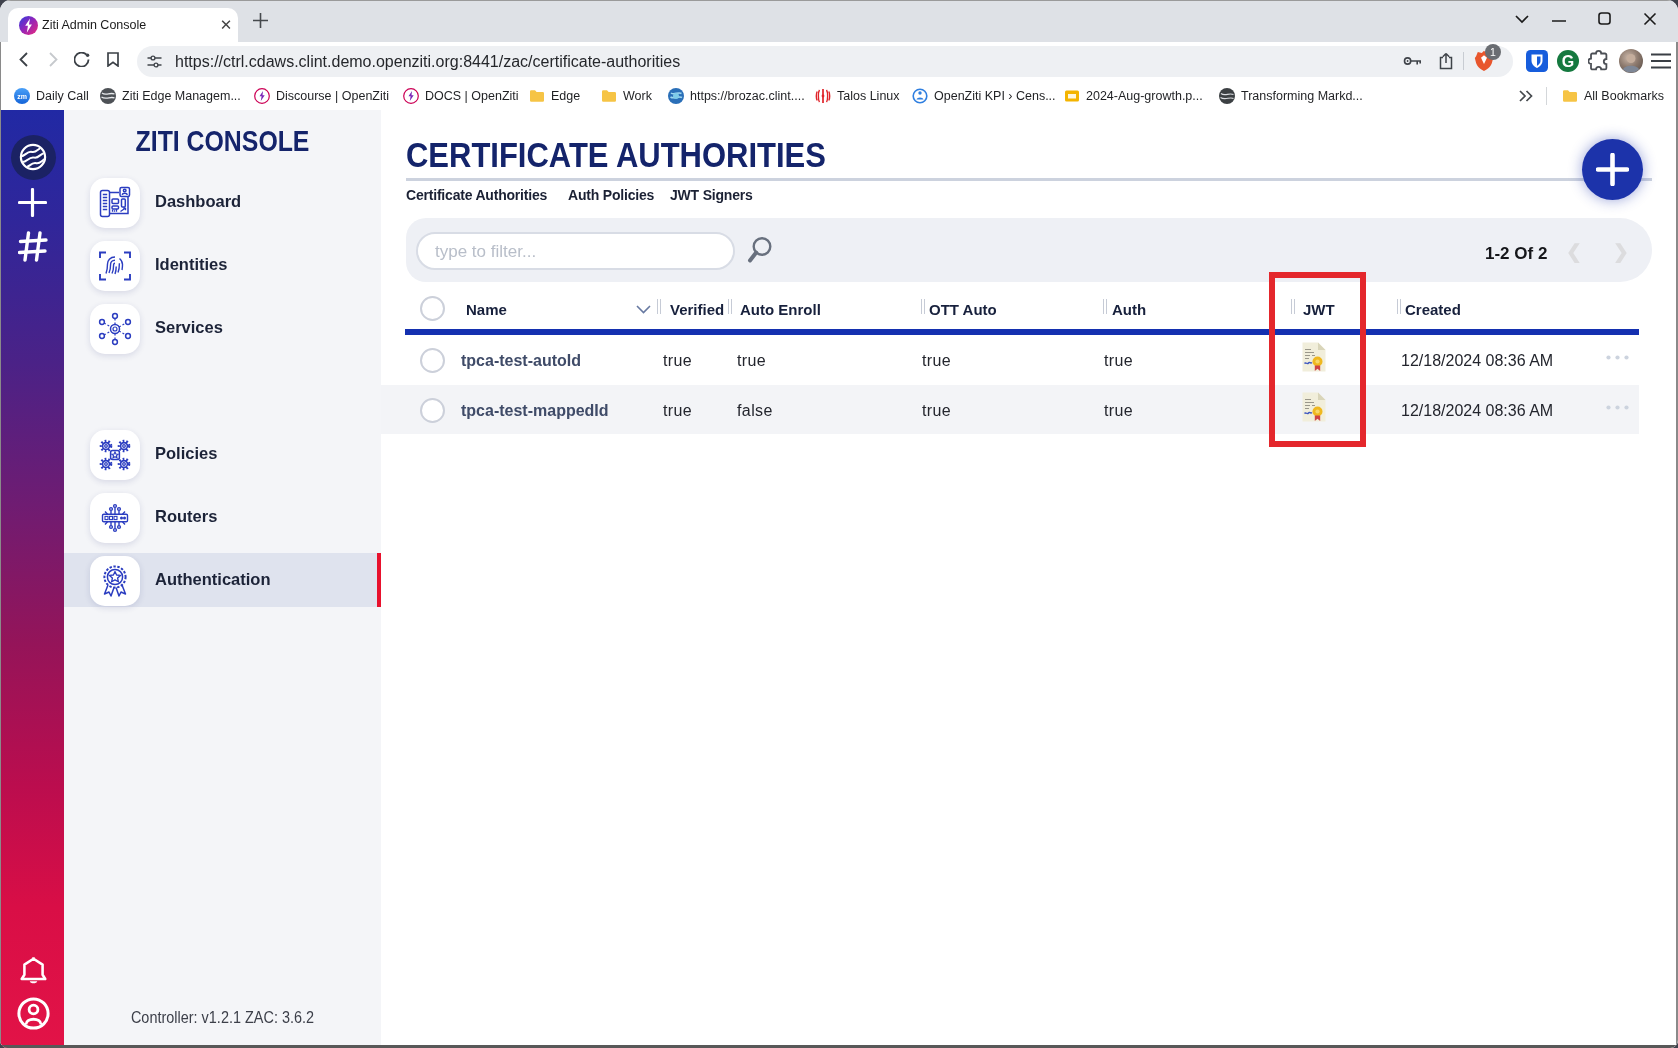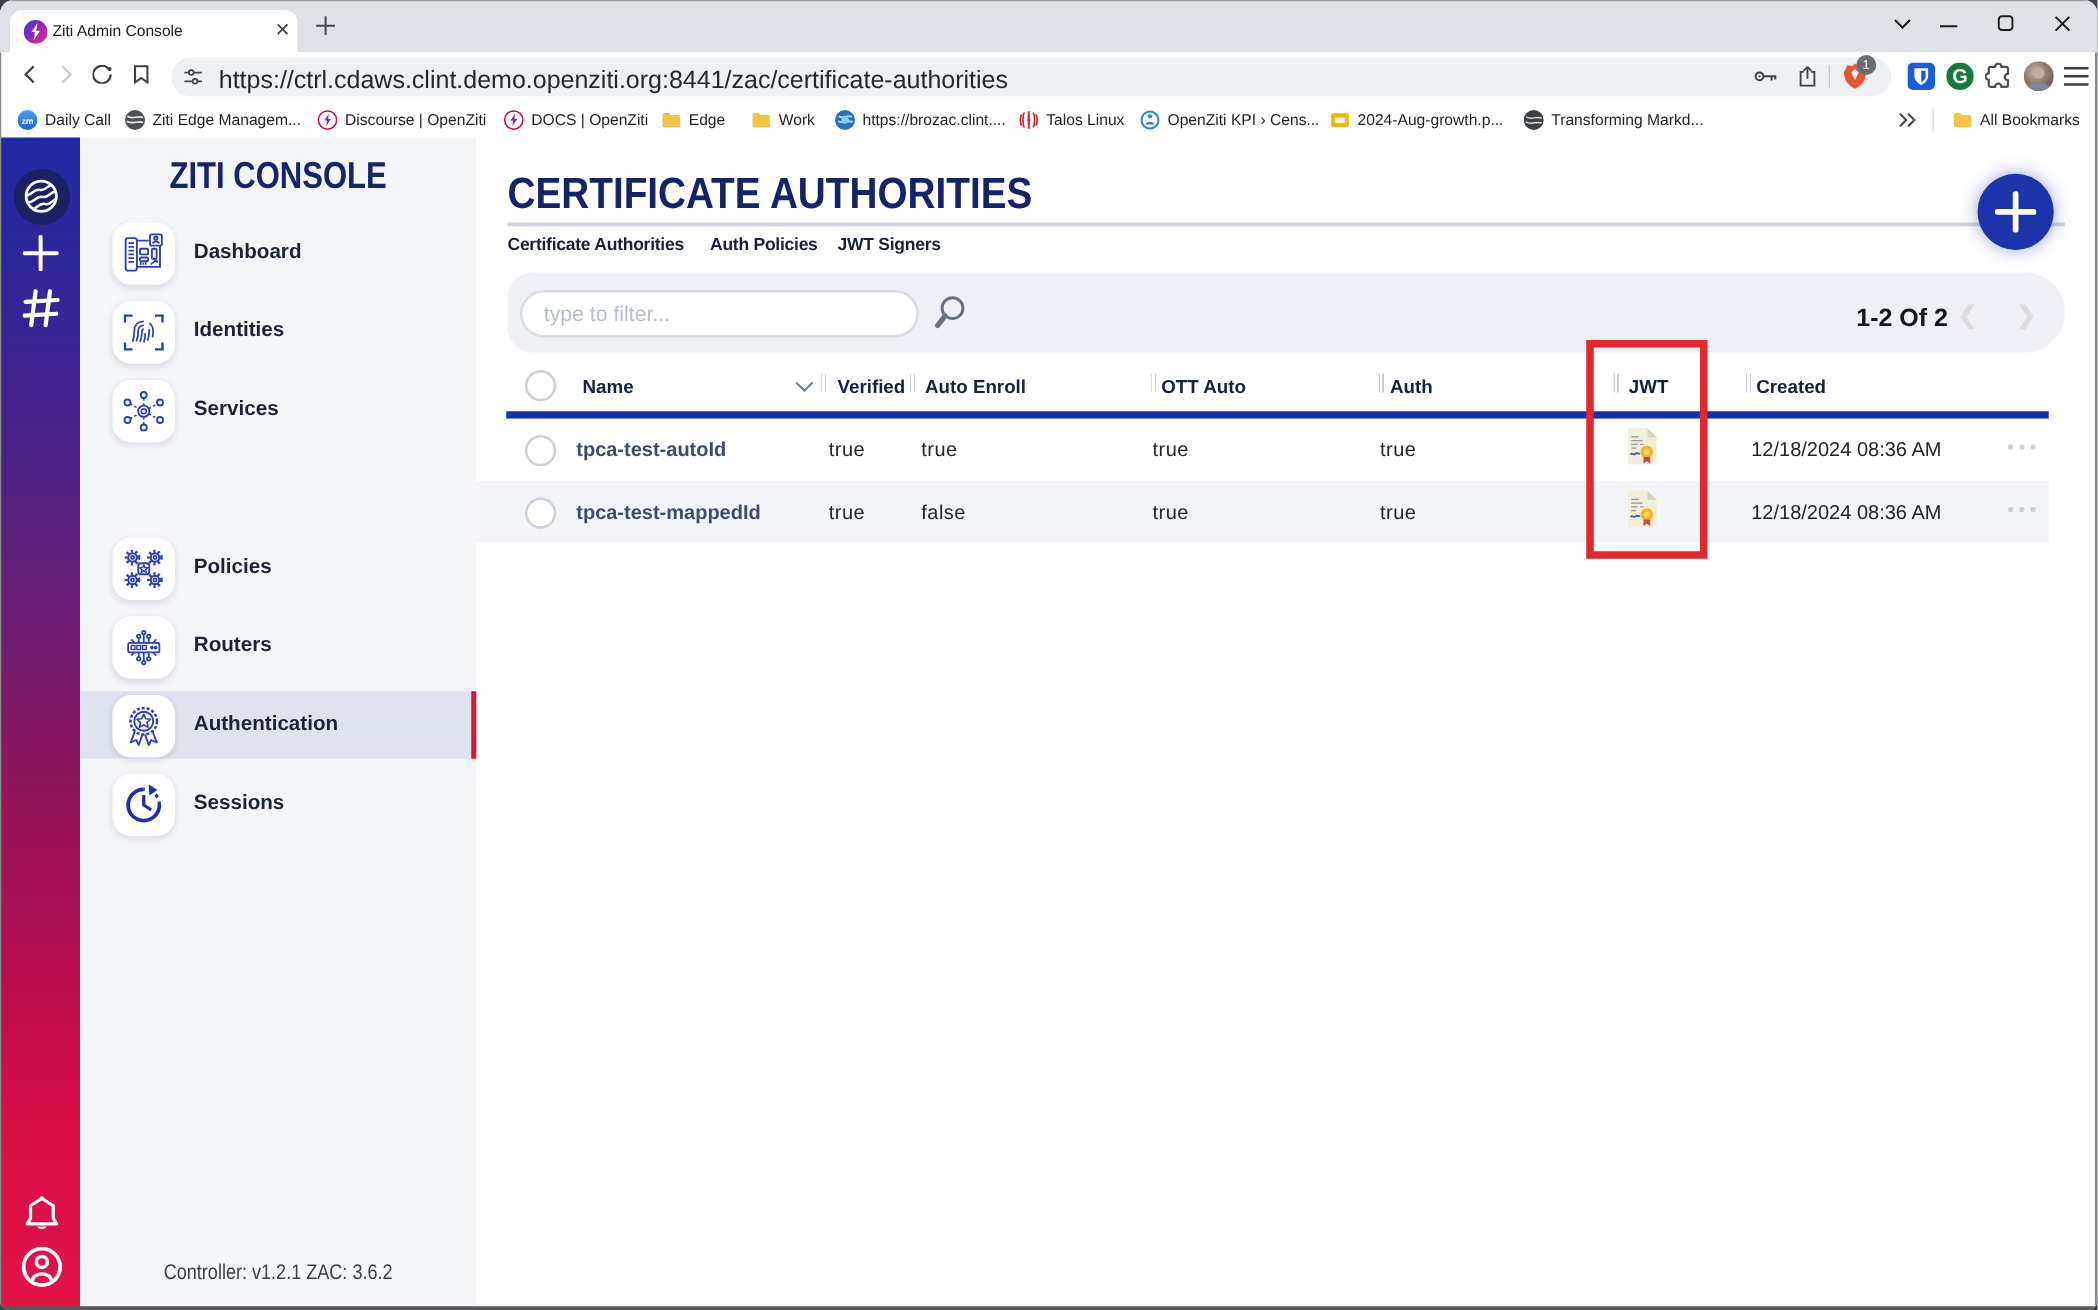--- a/index.html
+++ b/index.html
@@ -11,21 +11,21 @@
 
 #titlebar { position:absolute; left:0; top:0; width:1678px; height:42px; background:#dee1e6; }
 #tab { position:absolute; left:8px; top:8px; width:230px; height:34px; background:#fff; border-radius:10px 10px 0 0; }
 #tab .title { position:absolute; left:34px; top:10px; font-size:12.5px; color:#1b1b1b; }
 #tab .close { position:absolute; left:210px; top:9px; width:16px; height:16px; color:#444; font-size:15px; line-height:16px; text-align:center; }
 #newtab { position:absolute; left:252px; top:12px; width:17px; height:17px; color:#45494d; }
 .wctl { position:absolute; top:10px; color:#1b1b1b; }
 
 #navbar { position:absolute; left:0; top:42px; width:1678px; height:40px; background:#fff; }
 #addr { position:absolute; left:137px; top:4px; width:1376px; height:31px; background:#eef0f3; border-radius:16px; }
-#addr .url { position:absolute; left:38px; top:7px; font-size:20px; color:#25272b; white-space:nowrap; }
+#addr .url { position:absolute; left:38px; top:7px; font-size:16px; color:#25272b; white-space:nowrap; }
 
 #bookbar { position:absolute; left:0; top:82px; width:1678px; height:28px; background:#fff; }
 .bm { position:absolute; top:4px; height:20px; font-size:12.5px; color:#1f2023; white-space:nowrap; }
 .bm span.lbl { position:absolute; left:22px; top:3px; }
 .bmicon { position:absolute; left:0; top:2px; width:16px; height:16px; }
 
 
 #app { position:absolute; left:0; top:110px; width:1514px; height:938px; background:#fff; }
 #strip { position:absolute; left:0; top:0; width:64px; height:938px;
   background:linear-gradient(180deg,#2129a4 0%, #30269a 12%, #4b2287 27%, #6f1c72 42%, #951459 57%, #bb0d4e 72%, #d90e46 85%, #e21347 100%); }
@@ -40,21 +40,21 @@
 
 #main { position:absolute; left:381px; top:0; width:1297px; height:938px; background:#fff; }
 #h1 { position:absolute; left:25px; top:25px; font-size:35px; font-weight:bold; color:#14246b; transform:scaleX(0.885); transform-origin:left; white-space:nowrap; }
 #hrule { position:absolute; left:25px; top:68px; width:1246px; height:3px; background:#ccd2de; }
 .tab2 { position:absolute; top:77px; font-size:14px; font-weight:bold; color:#1b2134; letter-spacing:-0.2px; }
 #fab { position:absolute; left:1201px; top:29px; width:61px; height:61px; border-radius:50%; background:#1c33aa; box-shadow:0 0 14px rgba(28,51,170,0.45); }
 
 #fpanel { position:absolute; left:25px; top:108px; width:1246px; height:64px; background:#eef0f5; border-radius:20px 32px 32px 20px; }
 #finput { position:absolute; left:10px; top:14px; width:319px; height:38px; background:#fff; border:2px solid #d8dce5; border-radius:19px; }
 #finput span { position:absolute; left:17px; top:8px; font-size:17px; color:#b8bec9; }
-#pgtext { position:absolute; left:1079px; top:26px; font-size:20px; font-weight:bold; color:#15161a; }
+#pgtext { position:absolute; left:1079px; top:26px; font-size:17px; font-weight:bold; color:#15161a; }
 .pgchev { position:absolute; top:22px; font-size:19px; color:#dcdcde; font-weight:bold; }
 
 
 .hcol { position:absolute; top:191px; font-size:15px; font-weight:bold; color:#17203c; }
 .hsep { position:absolute; top:189px; width:5px; height:15px;
   background:linear-gradient(90deg,#c6cbd6 0 1px,transparent 1px 3px,#c6cbd6 3px 4px,transparent 4px); }
 .ckb { position:absolute; left:39px; width:25px; height:25px; border:2px solid #ccd0da; border-radius:50%; background:#fff; }
 #bluerule { position:absolute; left:24px; top:219px; width:1234px; height:6px; background:#1430b0; }
 #row1 { position:absolute; left:0px; top:225px; width:1258px; height:50px; background:#fff; }
 #row2 { position:absolute; left:0px; top:275px; width:1258px; height:49px; background:#f3f4f7; }
@@ -438,33 +438,20 @@
             <path d="M10 21 L6.5 30 L11 28 L13 32 L16 23.5" stroke-linejoin="round"></path>
             <path d="M24 21 L27.5 30 L23 28 L21 32 L18 23.5" stroke-linejoin="round"></path>
             <circle cx="17" cy="13" r="10.6" stroke-dasharray="2.4 1.6" stroke-width="2"></circle>
             <circle cx="17" cy="13" r="7.6"></circle>
             <path d="M17 7.5 L18.6 11 L22.5 11.4 L19.6 14 L20.4 17.8 L17 15.9 L13.6 17.8 L14.4 14 L11.5 11.4 L15.4 11 Z" stroke-linejoin="round" stroke-width="1.3"></path>
           </g>
         </svg>
       </div>
       <div class="navlbl">Authentication</div>
     </div>
-    <div class="navitem" style="top:506px">
-      <div class="navcard">
-        <svg class="abs" style="left:8px;top:8px" width="34" height="34" viewBox="0 0 34 34">
-          <g fill="none" stroke="#1b2fb4">
-            <path d="M29.5 17 A12.5 12.5 0 1 1 17 4.5" stroke-width="3"></path>
-            <path d="M29.5 17 A12.5 12.5 0 0 0 17 4.5" stroke-width="2.6" stroke-dasharray="2.8 3.4"></path>
-            <path d="M17 9 V17 L23 21" stroke-width="2.6"></path>
-            <path d="M21.5 1.5 L27 5 L22 8.5 Z" stroke-width="1" fill="#1b2fb4"></path>
-          </g>
-        </svg>
-      </div>
-      <div class="navlbl">Sessions</div>
-    </div>
     <div id="ctrlver">Controller: v1.2.1 ZAC: 3.6.2</div>
   </div>
   <div id="main">
     <div id="h1">CERTIFICATE AUTHORITIES</div>
     <div id="hrule"></div>
     <div class="tab2" style="left:25px">Certificate Authorities</div>
     <div class="tab2" style="left:187px">Auth Policies</div>
     <div class="tab2" style="left:289px">JWT Signers</div>
     <div id="fab">
       <svg class="abs" style="left:14px;top:14px" width="33" height="33" viewBox="0 0 33 33">

